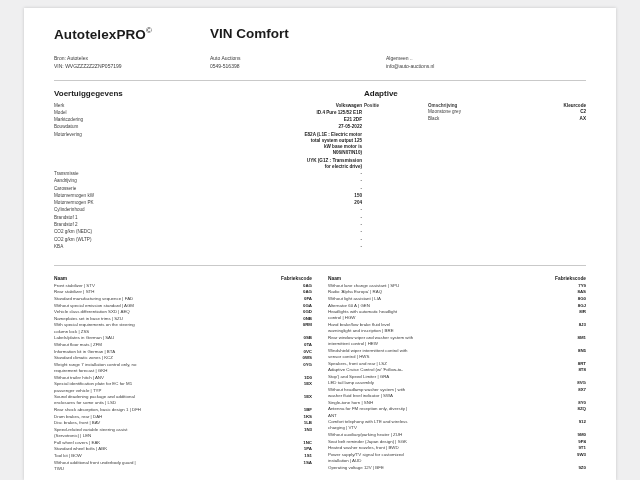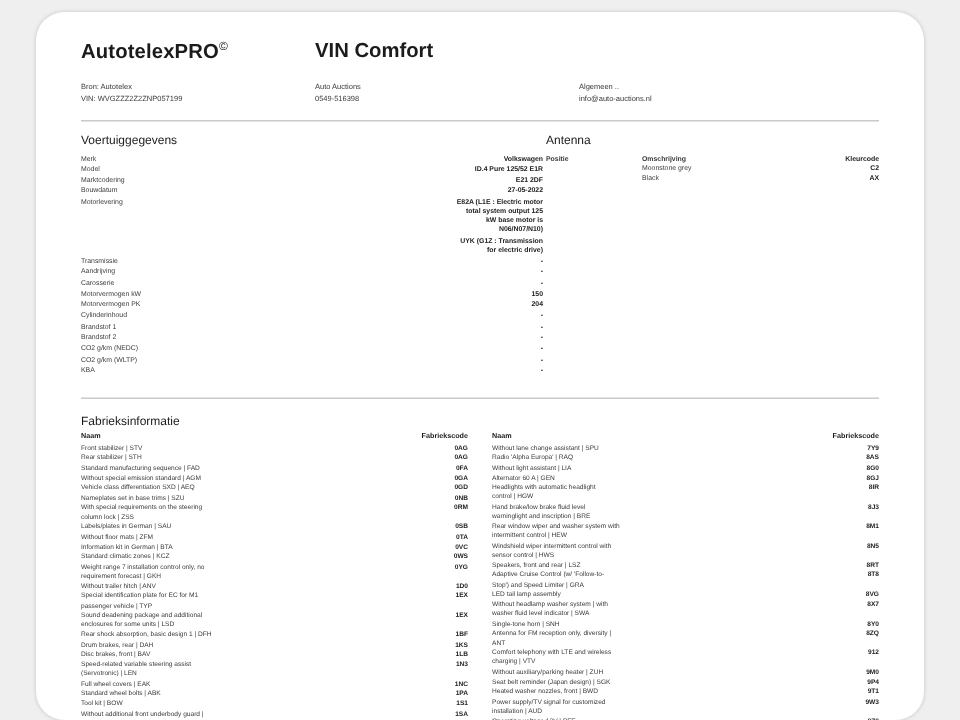--- a/index.html
+++ b/index.html
@@ -9,21 +9,20 @@
     font-family:"Liberation Sans", sans-serif;
     overflow:hidden;
   }
   .page{
     position:absolute;
     left:24px; top:8px;
     width:592px; height:472px;
     background:#ffffff;
     box-shadow:0 0 3px rgba(0,0,0,0.18);
     overflow:hidden;
-    border-radius:19px;
   }
   .inner{
     position:absolute;
     left:30px; top:18px;
     width:532px;
   }
   
   .header{
     display:flex;
     align-items:flex-start;
@@ -48,21 +47,21 @@
     color:#3a3a3a;
     line-height:1.75;
   }
   .hdr-col{width:156px;}
   .hdr-col.b{width:176px;}
   .hdr-col.c{width:180px;}
   .rule{
     height:1px;background:#c9c9c9;margin:9px 0 0 0;
   }
   .section-title{
-    font-size:8px;font-weight:normal;color:#1b1b1b;
+    font-size:8px;font-weight:bold;color:#1b1b1b;
     margin:8px 0 4px 0;
   }
   .cols{display:flex;}
   .col-left{width:310px;}
   .col-right{width:222px;}
 
   table{border-collapse:collapse;width:100%;}
   .kv td{
     font-size:4.6px;
     color:#3b3b3b;
@@ -209,21 +208,21 @@
               </tr>
           <tr>
                 <td class="k">KBA</td>
                 <td class="v">-</td>
               </tr>
         </tbody>
           </table>
       </div>
 
       <div class="col-right">
-        <div class="section-title">Antenna</div>
+        <div class="section-title">Adaptive</div>
         <table class="colortbl">
           <tbody>
               <tr class="colorhdr">
             <td class="c1">Positie</td>
             <td class="c2">Omschrijving</td>
             <td class="c3">Kleurcode</td>
           </tr>
           <tr>
             <td class="c1"></td>
             <td class="c2">Moonstone grey</td>
@@ -235,21 +234,20 @@
             <td class="c3">AX</td>
           </tr>
         </tbody>
           </table>
       </div>
     </div>
 
     <div class="rule" style="margin-top:14px;"></div>
 
     <div class="fabr">
-      <div class="section-title">Fabrieksinformatie</div>
       <div class="fab-cols">
         <div class="fab-col">
           <div class="fab-head">
             <span>Naam</span>
             <span>Fabriekscode</span>
           </div>
           <div id="fab-left">
               <div class="fab-row">
                 <div class="t" style="white-space: pre-line;">Front stabilizer | STV</div>
                 <div class="c">0AG</div>

